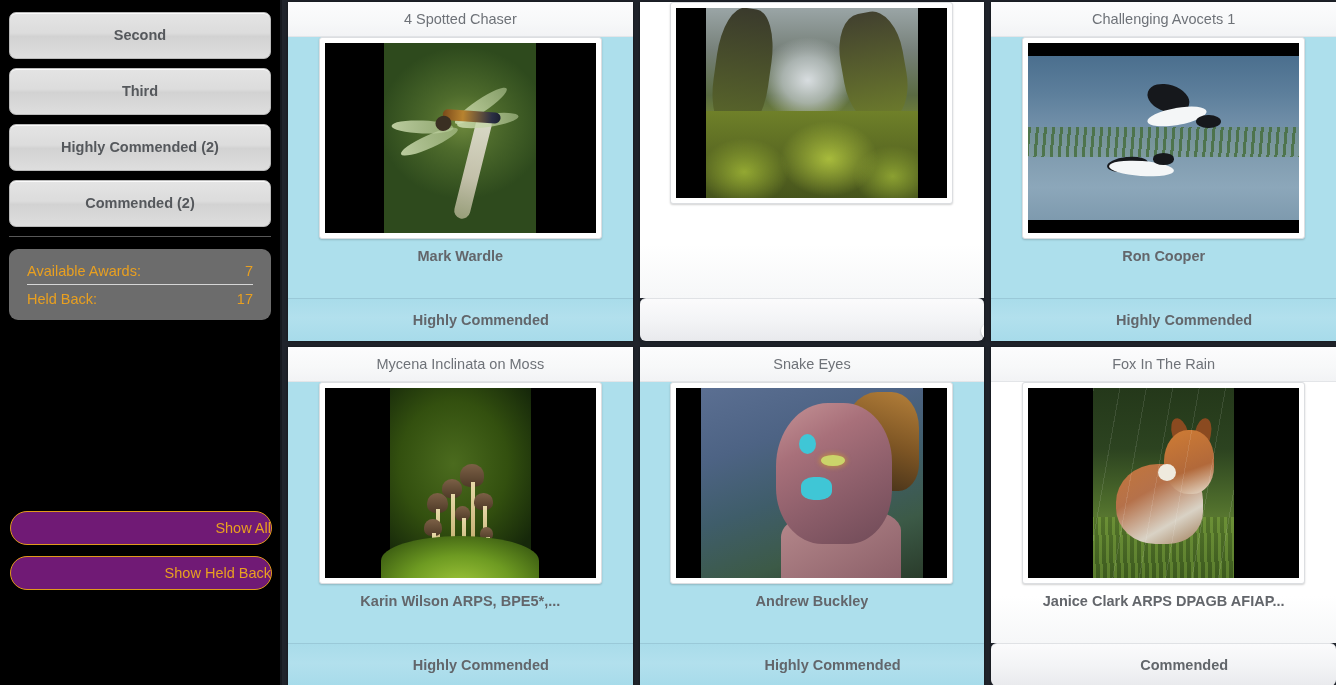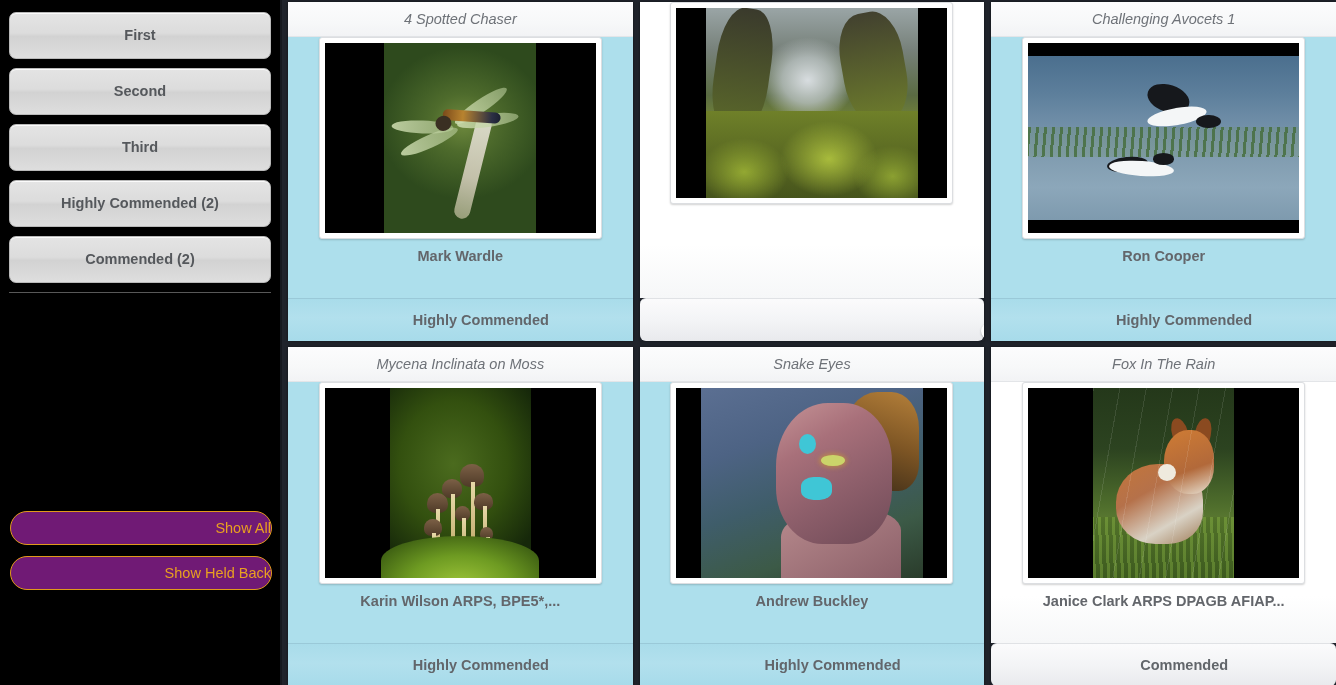--- a/index.html
+++ b/index.html
@@ -138,21 +138,20 @@
     border-bottom: 1px solid #e3e5e8;
     display: flex;
     align-items: center;
     justify-content: center;
     color: #6e7278;
     font-size: 14.5px;
     font-family: "Liberation Sans", sans-serif;
     white-space: nowrap;
     overflow: hidden;
     padding: 4px 10px;
-    font-style: italic;
   }
 
   .card-body {
     flex: 1 1 auto;
     display: flex;
     flex-direction: column;
     align-items: center;
     justify-content: flex-start;
   }
 
@@ -389,28 +388,38 @@
     background: repeating-linear-gradient(100deg, rgba(255,255,255,0.10) 0 1px, rgba(255,255,255,0) 1px 26px);
   }
 </style>
 </head>
 <body>
 
 <div id="app">
 
   <div id="sidebar">
 
-    <div class="award-btn">First</div>
     <div class="award-btn">Second</div>
     <div class="award-btn">Third</div>
     <div class="award-btn">Highly Commended (2)</div>
     <div class="award-btn">Commended (2)</div>
 
     <div id="sidebar-divider"></div>
 
+    <div id="awards-panel">
+      <div class="awards-row">
+        <span class="lbl">Available Awards:</span>
+        <span class="val">7</span>
+      </div>
+      <div id="awards-inner-divider"></div>
+      <div class="awards-row">
+        <span class="lbl">Held Back:</span>
+        <span class="val">17</span>
+      </div>
+    </div>
 
     <div id="sidebar-actions">
       <div class="pill-btn">Show All</div>
       <div class="pill-btn">Show Held Back</div>
     </div>
 
   </div>
 
   <div id="main">
 

